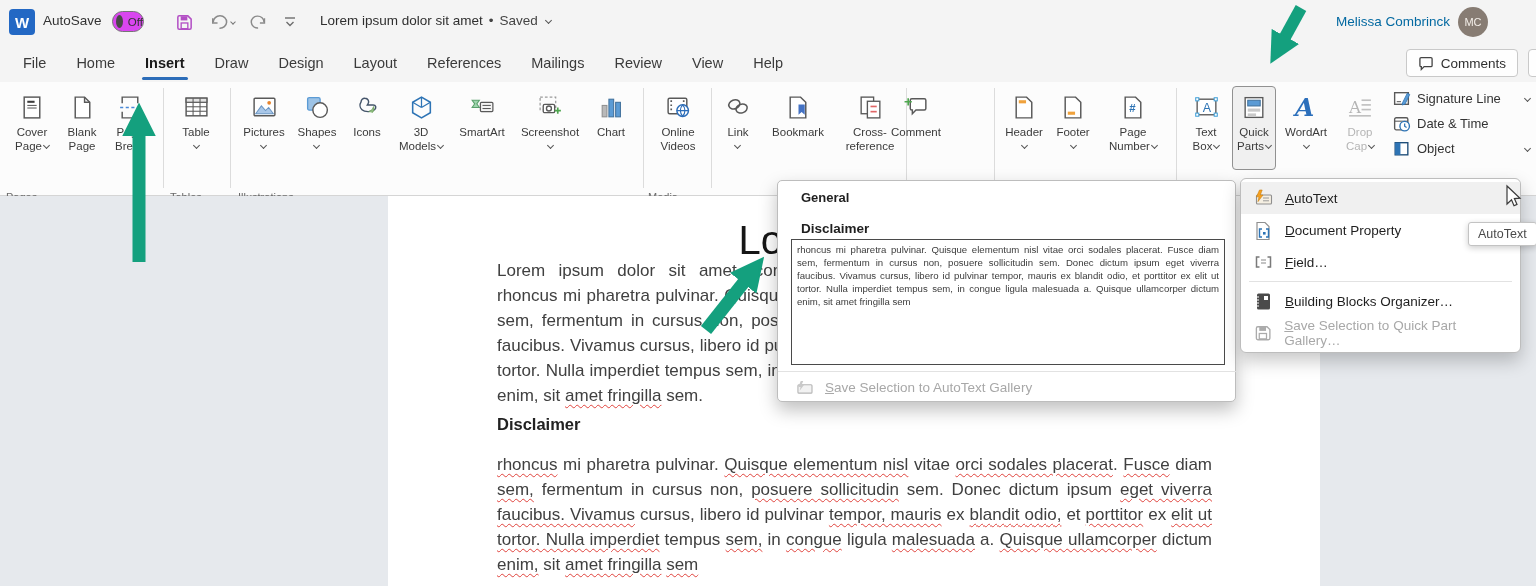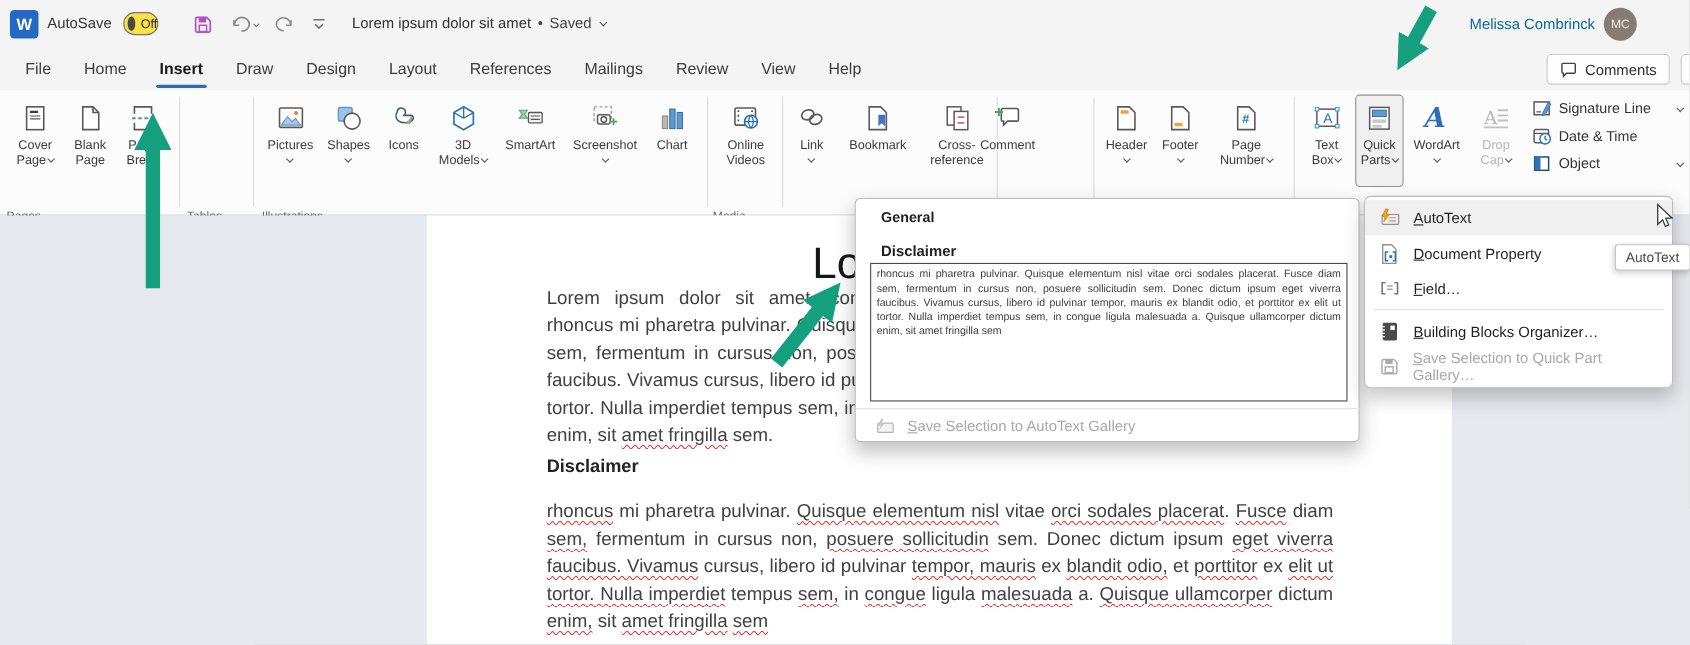--- a/index.html
+++ b/index.html
@@ -4,21 +4,21 @@
 <style>
   html,body{margin:0;padding:0;background:#cfd2d6;}
   *{box-sizing:border-box;}
   .screen{position:relative;width:1536px;height:586px;overflow:hidden;
     font-family:"Liberation Sans","DejaVu Sans",sans-serif;background:#f3f3f3;}
   
   .titlebar{position:absolute;left:0;top:0;width:1536px;height:44px;background:#f4f4f4;}
   .wlogo{position:absolute;left:9px;top:9px;width:26px;height:26px;border-radius:4px;
     background:#2368c4;color:#fff;font-weight:bold;font-size:15px;display:flex;align-items:center;justify-content:center;}
   .autosave{position:absolute;left:43px;top:13px;font-size:13.5px;color:#333;}
-  .toggle{position:absolute;left:112px;top:11px;width:32px;height:21px;border:1px solid #757575;border-radius:11px;background:#fde047;display:flex;align-items:center;}
+  .toggle{position:absolute;left:112px;top:11px;width:32px;height:21px;border:1px solid #757575;border-radius:11px;background:#d946ef;display:flex;align-items:center;}
   .knob{width:13px;height:13px;border-radius:50%;background:#494949;margin-left:3px;}
   .togglelabel{font-size:11.5px;color:#333;margin-left:5px;}
   .qat{position:absolute;left:175px;top:8px;display:flex;align-items:center;gap:14px;height:28px;}
   .qatbtn{display:flex;align-items:center;color:#8a8a8a;font-size:17px;}
   .doctitle{position:absolute;left:320px;top:13px;font-size:13.5px;color:#2f2f2f;display:flex;align-items:center;gap:6px;}
   .doctitle .dim{color:#444;}
   .chev{display:inline-block;width:5px;height:5px;border-right:1.3px solid #555;border-bottom:1.3px solid #555;transform:rotate(45deg);margin-left:2px;vertical-align:2px;}
   .chev.gray{border-color:#777;}
   .searchbox{position:absolute;left:645px;top:6px;width:470px;height:31px;background:#fff;border:1px solid #d8d8d8;border-radius:4px;display:flex;align-items:center;padding-left:12px;gap:9px;box-shadow:0 1px 2px rgba(0,0,0,.06);}
   .searchbox input{border:none;outline:none;font-size:14.5px;color:#333;width:380px;font-family:inherit;background:transparent;}
@@ -194,20 +194,38 @@
               <line x1="3" y1="13" x2="22" y2="13" stroke="#4a89d8" stroke-width="1.6" stroke-dasharray="3,2.4"></line>
             </svg>
           </div>
           <div class="rlab">
             <div>Page</div>
             <div>Break</div>
           </div>
         </div>
       </div>
       <div class="glabel" style="left: 6px; width: 148px;">Pages</div>
+      <div class="rgroup" style="left: 170px;">
+        <div class="rbtn" style="width: 52px;">
+          <div class="ric">
+            <svg width="27" height="27" viewBox="0 0 26 26">
+              <rect x="3" y="4" width="20" height="17" fill="#fff" stroke="#595959" stroke-width="1.4"></rect>
+              <rect x="3" y="4" width="20" height="4" fill="#e4e4e4" stroke="#595959" stroke-width="1.2"></rect>
+              <line x1="9.7" y1="4" x2="9.7" y2="21" stroke="#595959"></line>
+              <line x1="16.4" y1="4" x2="16.4" y2="21" stroke="#595959"></line>
+              <line x1="3" y1="12.3" x2="23" y2="12.3" stroke="#595959"></line>
+              <line x1="3" y1="16.6" x2="23" y2="16.6" stroke="#595959"></line>
+            </svg>
+          </div>
+          <div class="rlab">
+            <div>Table</div>
+            <div><span class="chev" style="margin-left: 0px;"></span></div>
+          </div>
+        </div>
+      </div>
       <div class="glabel" style="left: 170px; width: 52px;">Tables</div>
       <div class="rgroup" style="left: 238px;">
         <div class="rbtn" style="width: 52px;">
           <div class="ric">
             <svg width="27" height="27" viewBox="0 0 26 26">
               <rect x="3" y="4" width="20" height="17" rx="1" fill="#fff" stroke="#595959" stroke-width="1.4"></rect>
               <path d="M4.5 19 L10 11.5 L14 16 L17 13 L21.5 19 Z" fill="#a9c7e8" stroke="#6b96c4"></path>
               <circle cx="17.5" cy="8.5" r="1.8" fill="#e8842c"></circle>
             </svg>
           </div>

